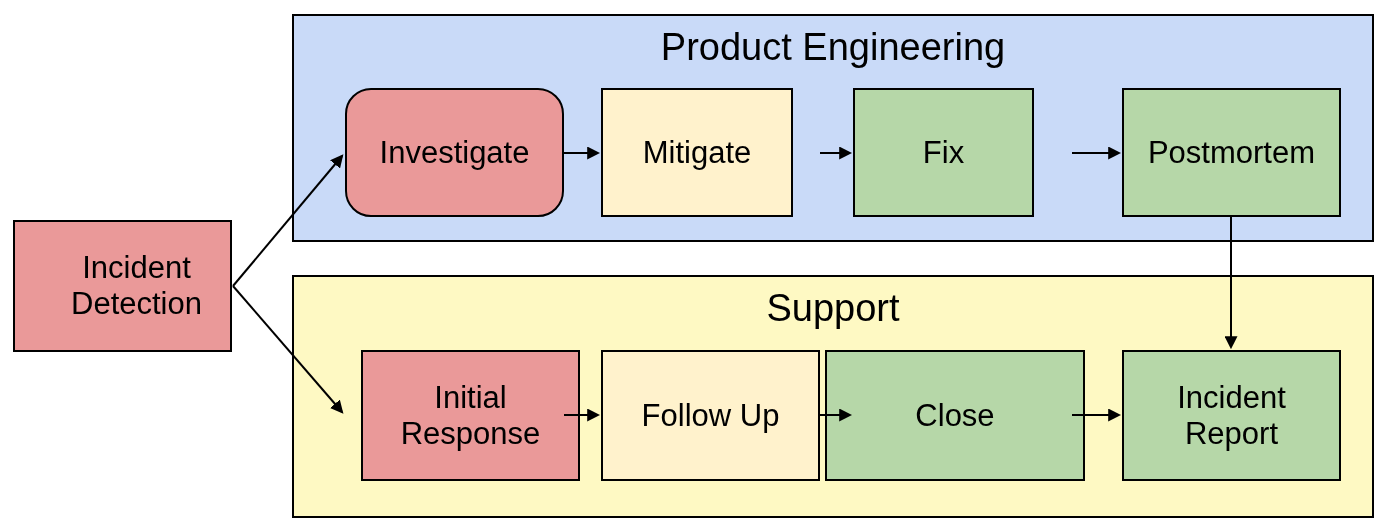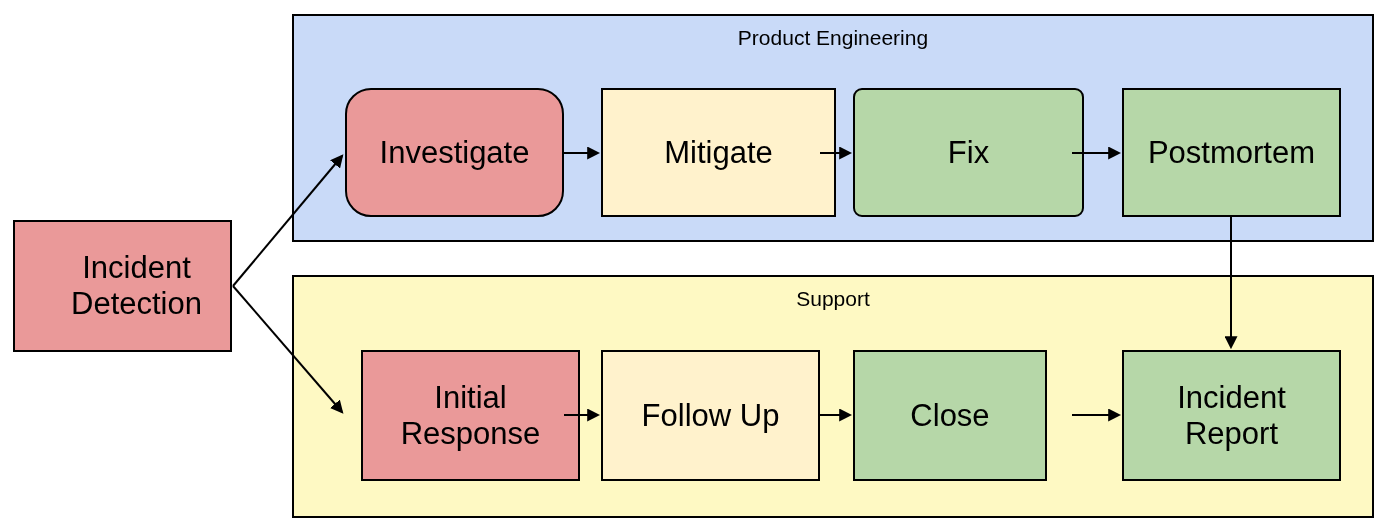--- a/index.html
+++ b/index.html
@@ -20,47 +20,47 @@
     position: absolute;
     border: 2px solid #000000;
     box-sizing: border-box;
     background: #c9daf8;
   }
   .lane-top    { left: 292px; top: 14px;  width: 1082px; height: 228px; }
   .lane-bottom { left: 292px; top: 275px; width: 1082px; height: 243px; }
   .lane-title {
     margin-top: 10px;
     text-align: center;
-    font-size: 21px;
+    font-size: 38px;
     line-height: 1.15;
     user-select: none;
   }
   .node {
     position: absolute;
     border: 2px solid #000000;
     box-sizing: border-box;
     display: flex;
     align-items: center;
     justify-content: center;
     text-align: center;
     font-size: 31px;
     line-height: 1.16;
     padding: 0 6px;
     z-index: 2;
     user-select: none;
   }
   
   .n-detection        { left: 13px;   top: 220px; width: 219px; height: 132px; padding-left: 34px; }
   .n-investigate      { left: 345px;  top: 88px;  width: 219px; height: 129px; }
-  .n-mitigate         { left: 601px;  top: 88px;  width: 235px; height: 129px; }
-  .n-fix              { left: 853px;  top: 88px;  width: 231px; height: 129px; border-radius: 9px; }
+  .n-mitigate         { left: 601px;  top: 88px;  width: 192px; height: 129px; }
+  .n-fix              { left: 853px;  top: 88px;  width: 181px; height: 129px; }
   .n-postmortem       { left: 1122px; top: 88px;  width: 219px; height: 129px; }
   .n-initial-response { left: 345px;  top: 350px; width: 219px; height: 131px; }
   .n-follow-up        { left: 601px;  top: 350px; width: 219px; height: 131px; text-align: right; }
-  .n-close            { left: 853px;  top: 350px; width: 194px; height: 131px; }
+  .n-close            { left: 825px;  top: 350px; width: 260px; height: 131px; }
   .n-incident-report  { left: 1122px; top: 350px; width: 219px; height: 131px; }
   .edges-svg {
     position: absolute;
     left: 0; top: 0;
     width: 1386px;
     height: 526px;
     z-index: 3;
     pointer-events: none;
   }
   .edges-svg line {

